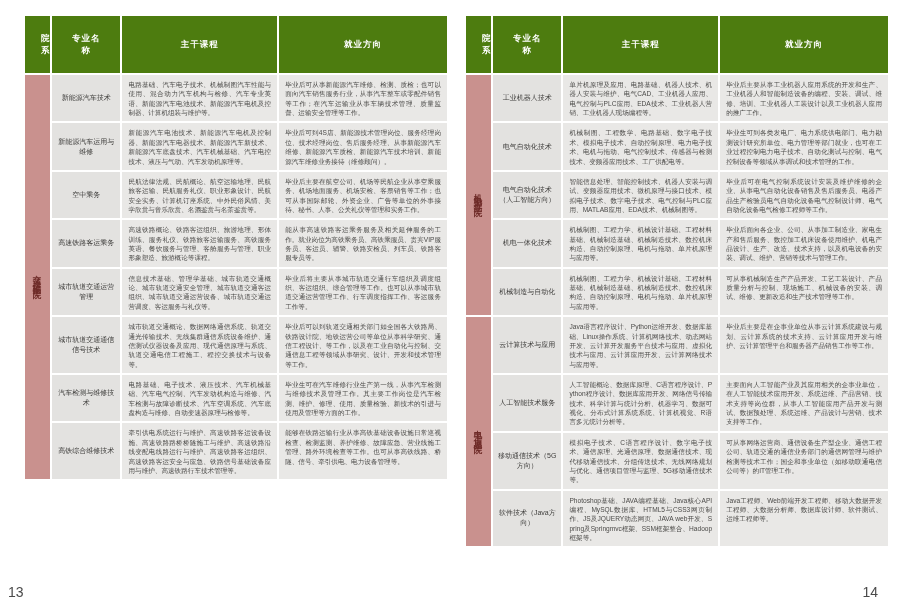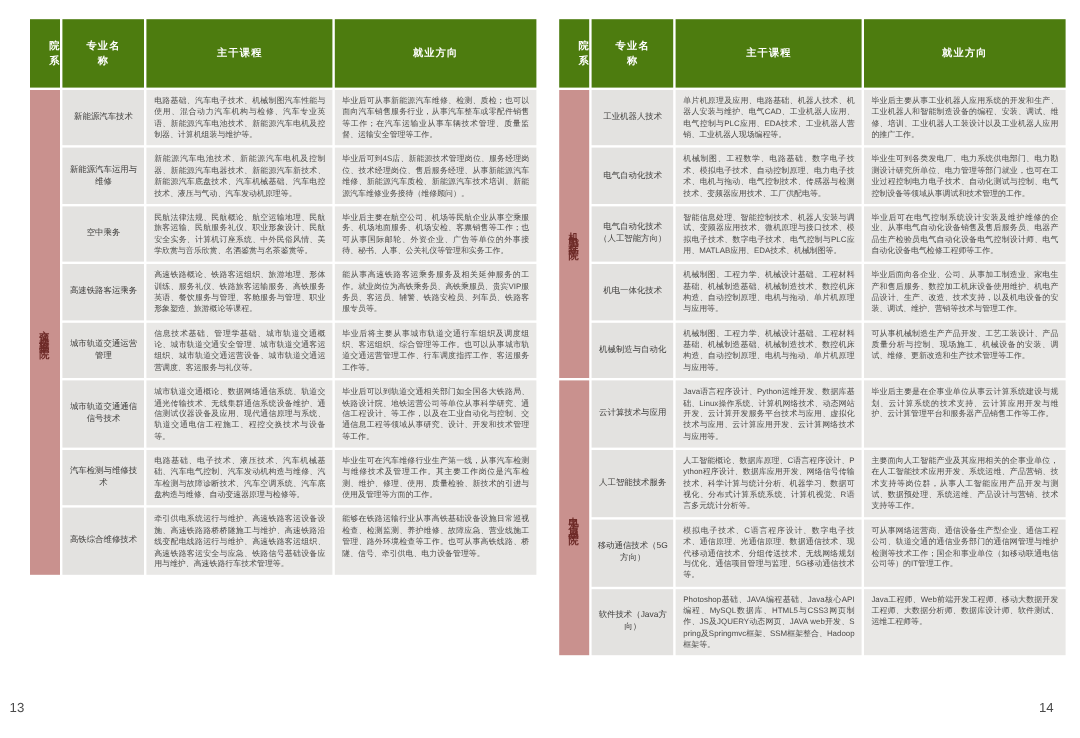--- a/index.html
+++ b/index.html
@@ -71,21 +71,21 @@
     font-size: 6.6px;
     line-height: 1.42;
     text-align: justify;
     text-align-last: left;
     vertical-align: top;
     padding: 5px 6px 4px 6px;
     word-break: break-all;
   }
   .page-num {
     position: absolute;
-    font-size: 11px;
+    font-size: 14px;
     color: #4a4a4a;
     text-align: right;
   }
   .page-num-left  { left: 8px;  top: 584px; }
   .page-num-right { right: 22px; top: 584px; }
 </style>
 </head>
 <body>
 
 <div class="spread">

